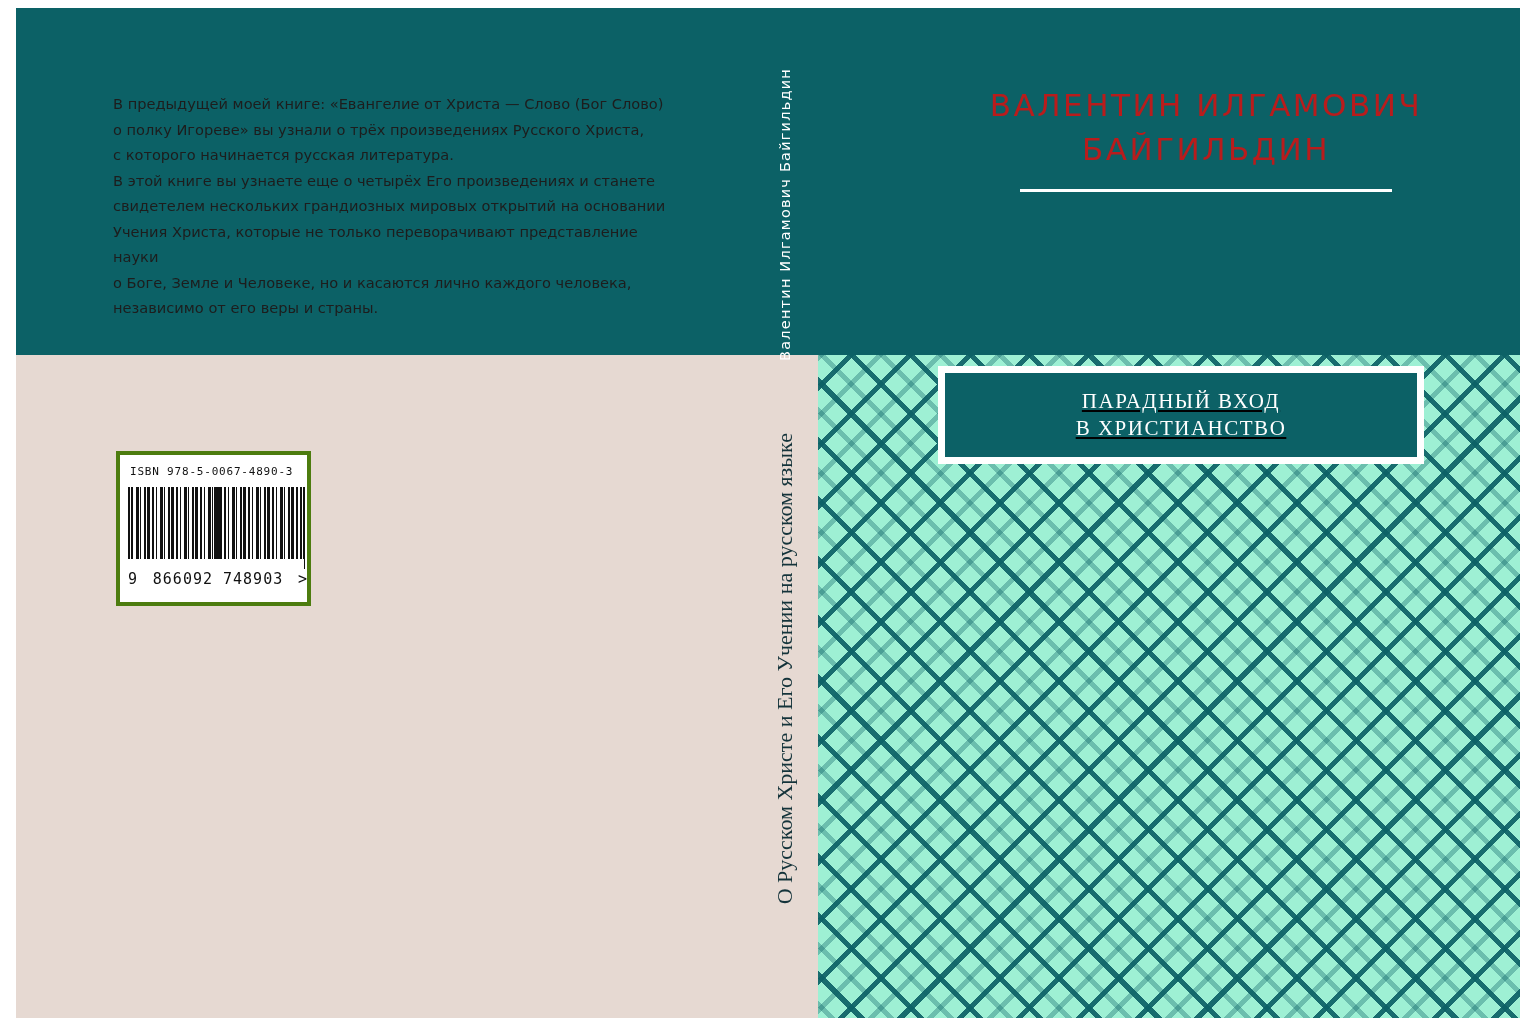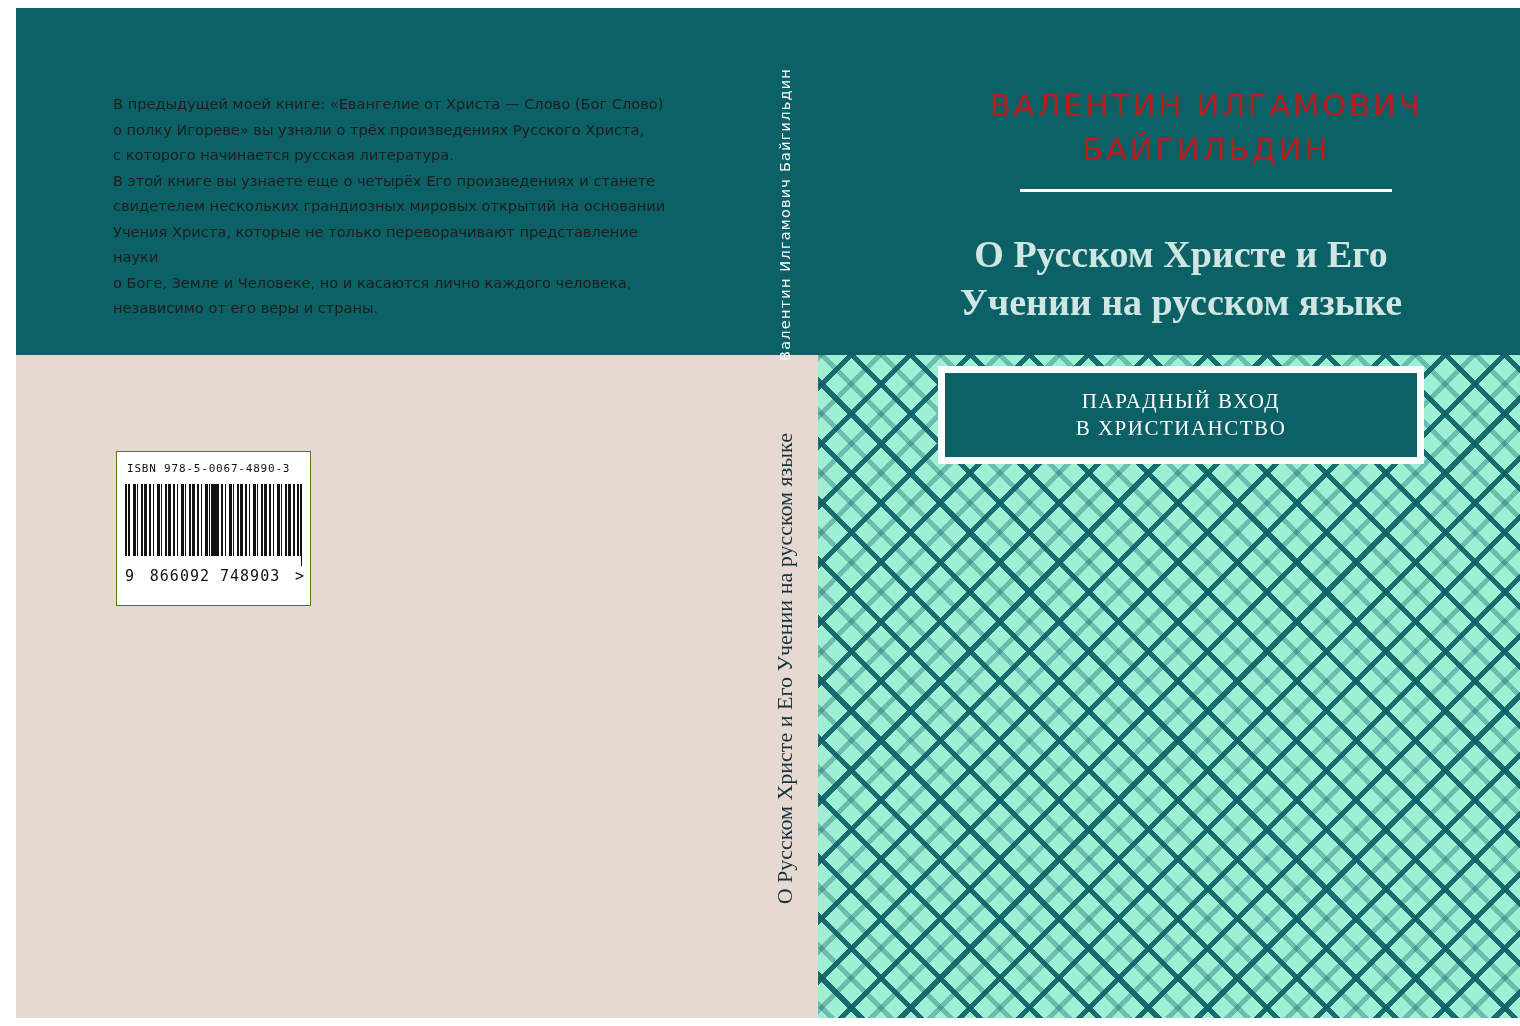--- a/index.html
+++ b/index.html
@@ -69,21 +69,21 @@
   }
 
   
   .barcode-box {
     position: absolute;
     left: 100px;
     top: 443px;
     width: 195px;
     height: 155px;
     background: #ffffff;
-    border: 1px solid #4d7c0f;
+    border: 4px solid #4d7c0f;
     box-sizing: border-box;
   }
   .isbn-text {
     position: absolute;
     left: 10px;
     top: 10px;
     font-family: "DejaVu Sans Mono", monospace;
     font-size: 11px;
     letter-spacing: 0.8px;
     color: #111;
@@ -219,20 +219,21 @@
   
   .plaque-frame {
     position: absolute;
     left: 120px;
     top: 11px;
     width: 486px;
     height: 98px;
     background: #ffffff;
     padding: 7px;
     box-sizing: border-box;
+    text-decoration: underline;
   }
   .plaque {
     width: 100%;
     height: 100%;
     background: #0c6166;
     display: flex;
     align-items: center;
     justify-content: center;
     text-align: center;
   }
@@ -338,19 +339,15 @@
         </div>
       </div>
     </div>
 
     <div class="author-block">
       <div class="author-name">ВАЛЕНТИН ИЛГАМОВИЧ
 БАЙГИЛЬДИН</div>
       <div class="rule"></div>
     </div>
 
-    <div class="title-block">
-      <div class="title-text">О Русском Христе и Его
-Учении на русском языке</div>
-    </div>
 
   </div>
 </div>
 
 </body></html>

